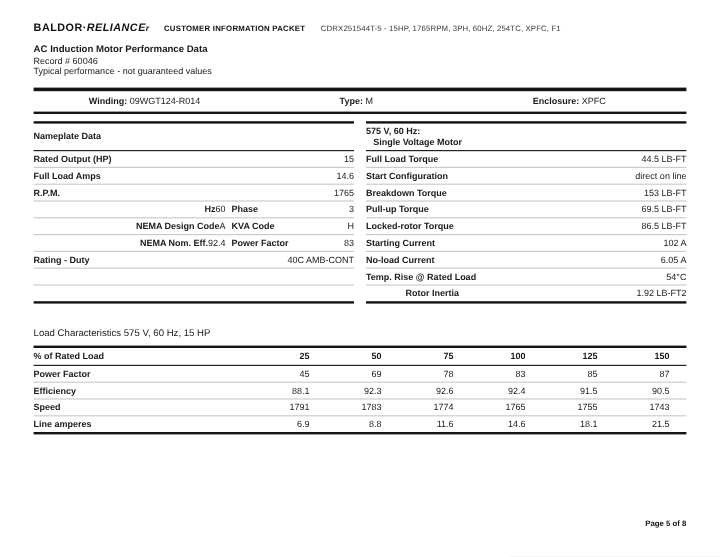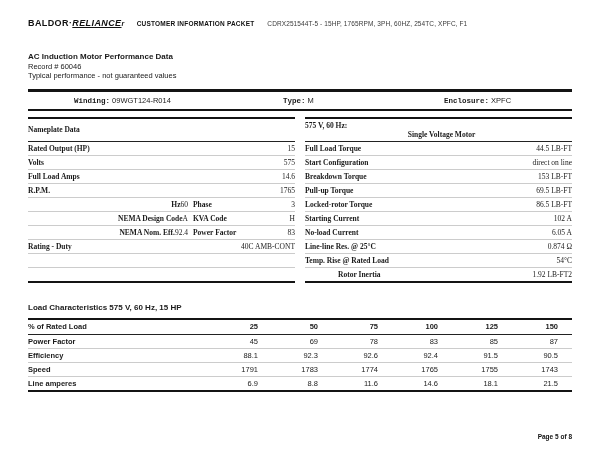--- a/index.html
+++ b/index.html
@@ -6,56 +6,56 @@
   .page{
     width:600px;height:464px;background:#ffffff;position:relative;
     font-family:"Liberation Sans", sans-serif;color:#1a1a1a;overflow:hidden;
     box-sizing:border-box;
   }
   .content{padding:0 28px;}
 
   
   .hdr{display:flex;align-items:baseline;padding-top:18px;}
   .logo{font-size:9px;font-weight:800;letter-spacing:.4px;white-space:nowrap;color:#111;}
-  .logo .it{font-style:italic;text-decoration:underline;}
+  .logo .it{font-style:italic;}
   .logo .mark{font-style:italic;font-size:7px;}
   .packet{font-size:6.5px;font-weight:bold;letter-spacing:.2px;margin-left:12px;white-space:nowrap;color:#111;}
   .model{font-size:6.5px;color:#3a3a3a;margin-left:13px;white-space:nowrap;letter-spacing:.1px;}
 
   
-  .docblock{margin-top:24px;font-size:7.5px;line-height:9.5px;}
+  .docblock{margin-top:8px;font-size:7.5px;line-height:9.5px;}
   .docblock .t{font-weight:bold;font-size:8px;}
 
   .rule-thick{border:none;border-top:3px solid #141414;margin:8px 0 0 0;}
   .rule-med{border:none;border-top:2px solid #141414;margin:0;}
 
   
   .windbar{display:flex;align-items:center;height:17px;font-size:7.5px;}
-  .windbar b{font-weight:bold;font-family:Liberation Mono, monospace;}
+  .windbar b{font-weight:bold;}
   .seg1{width:255px;padding-left:46px;box-sizing:border-box;}
   .seg2{width:161px;}
   .seg3{flex:1;}
 
   
   .cols{display:flex;gap:10px;margin-top:6px;}
-  .col{flex:1;border-top:2.5px solid #141414;border-bottom:2.5px solid #141414;font-family:Liberation Serif, serif;}
+  .col{flex:1;border-top:2.5px solid #141414;border-bottom:2.5px solid #141414;}
   .col-hdr{height:22px;display:flex;flex-direction:column;justify-content:center;
     font-weight:bold;font-size:7.5px;border-bottom:1.5px solid #222;line-height:9px;}
-  .col-hdr .l2{padding-left:6px;text-align:center;}
+  .col-hdr .l2{padding-left:6px;}
   .prow{height:13px;display:flex;align-items:center;font-size:7.5px;border-bottom:1px solid #cccccc;}
   .prow:last-child{border-bottom:none;padding-left:33px;}
   .pfull{flex:1;display:flex;justify-content:space-between;align-items:center;gap:37px;}
   .pair1{flex:0 0 160px;display:flex;justify-content:flex-end;align-items:center;}
   .pair2{flex:1;margin-left:5px;display:flex;justify-content:space-between;align-items:center;}
   .plabel{font-weight:bold;white-space:nowrap;}
   .pvalue{white-space:nowrap;}
 
   
   .loadsec{margin-top:20px;}
-  .load-title{font-weight:bold;font-size:8px;}
+  .load-title{font-weight:normal;font-size:8px;}
   .loadtable{margin-top:6px;border-top:2.5px solid #141414;border-bottom:2.5px solid #141414;}
   .lrow{display:grid;grid-template-columns:184px repeat(6,1fr);align-items:center;
     height:13px;font-size:7.5px;border-bottom:1px solid #cccccc;}
   .lrow.hdr-row{height:14px;font-weight:bold;border-bottom:1.5px solid #222;}
   .lrow:last-child{border-bottom:none;}
   .lcell-label{font-weight:bold;}
   .lcell-num{text-align:right;padding-right:14px;}
   .lrow > .lcell-num:first-of-type{border-left:1.5px solid #141414;height:100%;
     display:flex;align-items:center;justify-content:flex-end;box-sizing:border-box;}
 
@@ -96,26 +96,20 @@
         </div>
         <div id="nameplate-rows">
             <div class="prow">
               <div class="pfull">
                 <span class="plabel">Rated Output (HP)</span>
                 <span class="pvalue">15</span>
               </div>
             </div>
             <div class="prow">
               <div class="pfull">
-                <span class="plabel">Volts</span>
-                <span class="pvalue">575</span>
-              </div>
-            </div>
-            <div class="prow">
-              <div class="pfull">
                 <span class="plabel">Full Load Amps</span>
                 <span class="pvalue">14.6</span>
               </div>
             </div>
             <div class="prow">
               <div class="pfull">
                 <span class="plabel">R.P.M.</span>
                 <span class="pvalue">1765</span>
               </div>
             </div>
@@ -209,26 +203,20 @@
             <div class="prow">
               <div class="pfull">
                 <span class="plabel">Starting Current</span>
                 <span class="pvalue">102 A</span>
               </div>
             </div>
             <div class="prow">
               <div class="pfull">
                 <span class="plabel">No-load Current</span>
                 <span class="pvalue">6.05 A</span>
-              </div>
-            </div>
-            <div class="prow">
-              <div class="pfull">
-                <span class="plabel">Line-line Res. @ 25°C</span>
-                <span class="pvalue">0.874 Ω</span>
               </div>
             </div>
             <div class="prow">
               <div class="pfull">
                 <span class="plabel">Temp. Rise @ Rated Load</span>
                 <span class="pvalue">54°C</span>
               </div>
             </div>
             <div class="prow">
               <div class="pfull">

